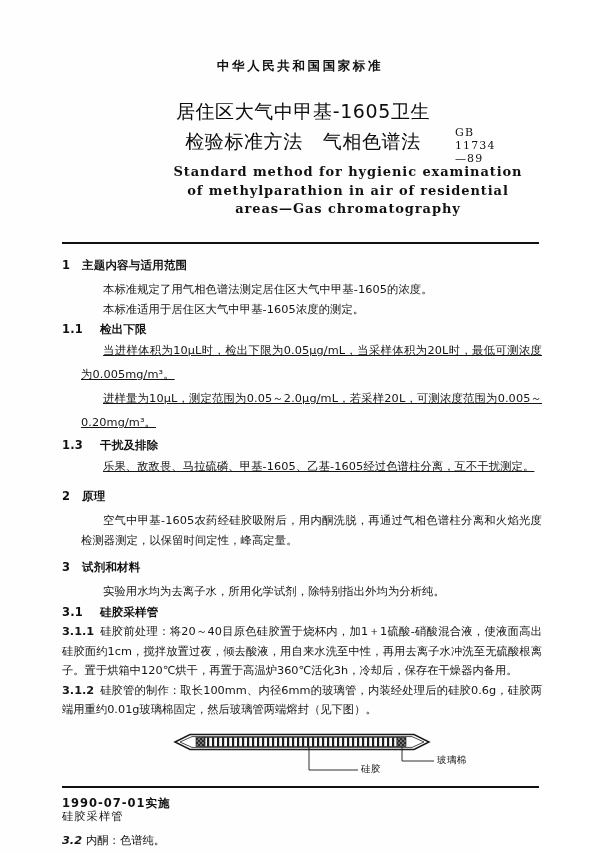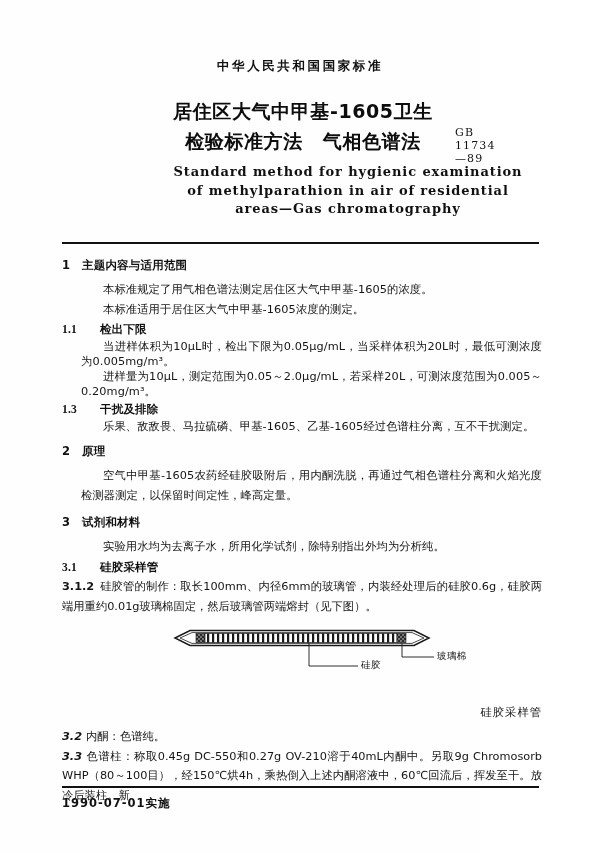--- a/index.html
+++ b/index.html
@@ -39,21 +39,21 @@
 
   .title-block {
     position: absolute;
     top: 96px;
     left: 0;
     width: 600px;
   }
   .cn-title {
     text-align: center;
     font-size: 19px;
-    font-weight: bold;
+    font-weight: normal;
     letter-spacing: 0.6px;
     color: #0d0d0d;
     line-height: 30px;
     padding-left: 6px;
   }
   .cn-title .line2 {
     letter-spacing: 0.6px;
   }
   .gap { display: inline-block; width: 20px; }
 
@@ -105,21 +105,21 @@
     line-height: 20px;
     letter-spacing: 0.2px;
     color: #111;
     white-space: nowrap;
   }
   .sec-head .num {
     display: inline-block;
     min-width: 20px;
     font-family: "DejaVu Sans", "Liberation Sans", sans-serif;
   }
-  .sec-head .num.w3 { min-width: 38px; font-family: Liberation Serif, serif; }
+  .sec-head .num.w3 { min-width: 38px; }
   .para {
     font-size: 11.3px;
     line-height: 19.6px;
     text-align: justify;
     text-justify: inter-ideograph;
     color: #151515;
     letter-spacing: 0.1px;
     margin-left: 19px;
   }
   .para.indent { text-indent: 22px; }
@@ -129,31 +129,31 @@
     text-align: justify;
     text-justify: inter-ideograph;
     color: #151515;
   }
   .inline-sec .lbl {
     font-weight: bold;
     display: inline-block;
     min-width: 38px;
   }
   .inline-sec .lbl.w2 { min-width: 24px; font-style: italic; }
-  .tight { line-height: 15px; }
+  .tight { line-height: 24px; text-decoration: underline; }
 
   
   .sp2 { height: 5px; }
   .sp3 { height: 7px; }
 
   
   .figure {
     margin-top: 10px;
     width: 480px;
-    text-align: right;
+    text-align: left;
   }
   .fig-canvas {
     position: relative;
     width: 480px;
     height: 78px;
     margin: 0 auto;
   }
   .fig-caption {
     font-size: 11.3px;
     color: #151515;
@@ -230,20 +230,21 @@
     <div class="sp2"></div>
     <div class="para indent">空气中甲基-1605农药经硅胶吸附后，用内酮洗脱，再通过气相色谱柱分离和火焰光度检测器测定，以保留时间定性，峰高定量。</div>
 
     <div class="sp3"></div>
     <div class="sec-head"><span class="num">3</span><span>试剂和材料</span></div>
     <div class="sp2"></div>
     <div class="para indent">实验用水均为去离子水，所用化学试剂，除特别指出外均为分析纯。</div>
 
     <div class="sec-head"><span class="num w3">3.1</span><span>硅胶采样管</span></div>
 
+    <div class="inline-sec"><span class="lbl">3.1.1</span><span>硅胶前处理：将20～40目原色硅胶置于烧杯内，加1＋1硫酸-硝酸混合液，使液面高出硅胶面约1cm，搅拌放置过夜，倾去酸液，用自来水洗至中性，再用去离子水冲洗至无硫酸根离子。置于烘箱中120℃烘干，再置于高温炉360℃活化3h，冷却后，保存在干燥器内备用。</span></div>
 
     <div class="inline-sec"><span class="lbl">3.1.2</span><span>硅胶管的制作：取长100mm、内径6mm的玻璃管，内装经处理后的硅胶0.6g，硅胶两端用重约0.01g玻璃棉固定，然后玻璃管两端熔封（见下图）。</span></div>
 
     <div class="figure">
       <div class="fig-canvas">
         <svg width="480" height="78" viewBox="0 0 480 78">
           <defs>
             <pattern id="gelhatch" width="5" height="10" patternUnits="userSpaceOnUse">
               <rect width="5" height="10" fill="#ffffff"></rect>
               <rect x="0" y="0" width="2.2" height="10" fill="#1a1a1a"></rect>

